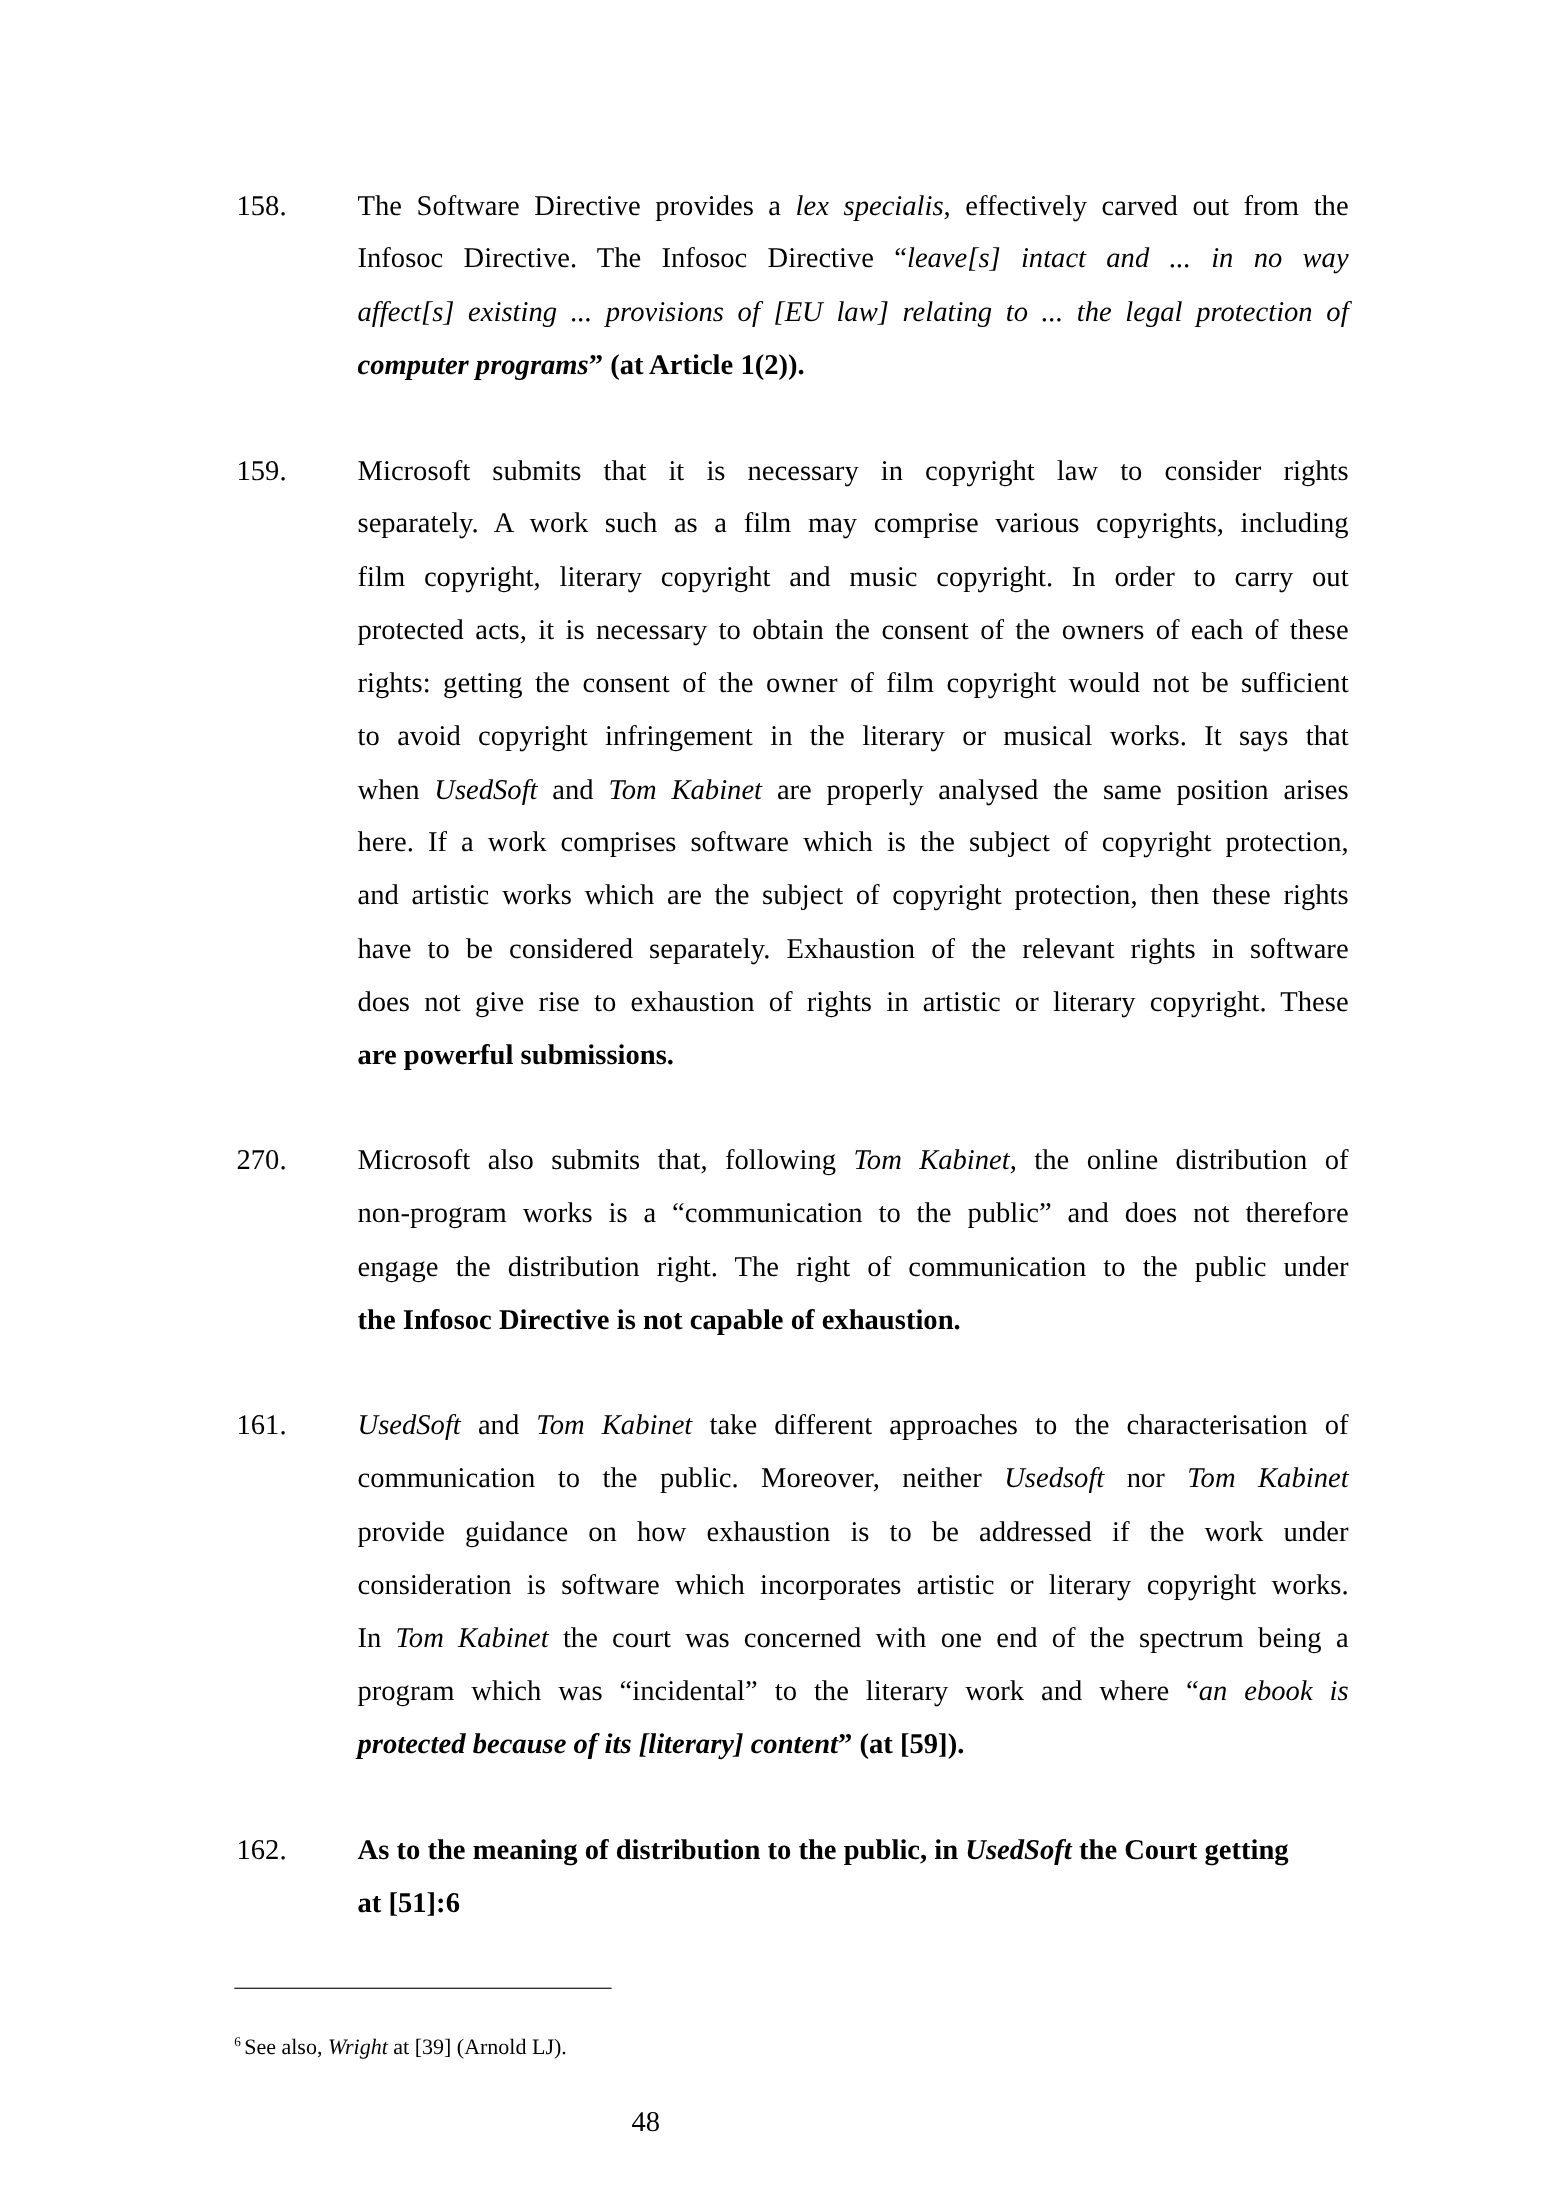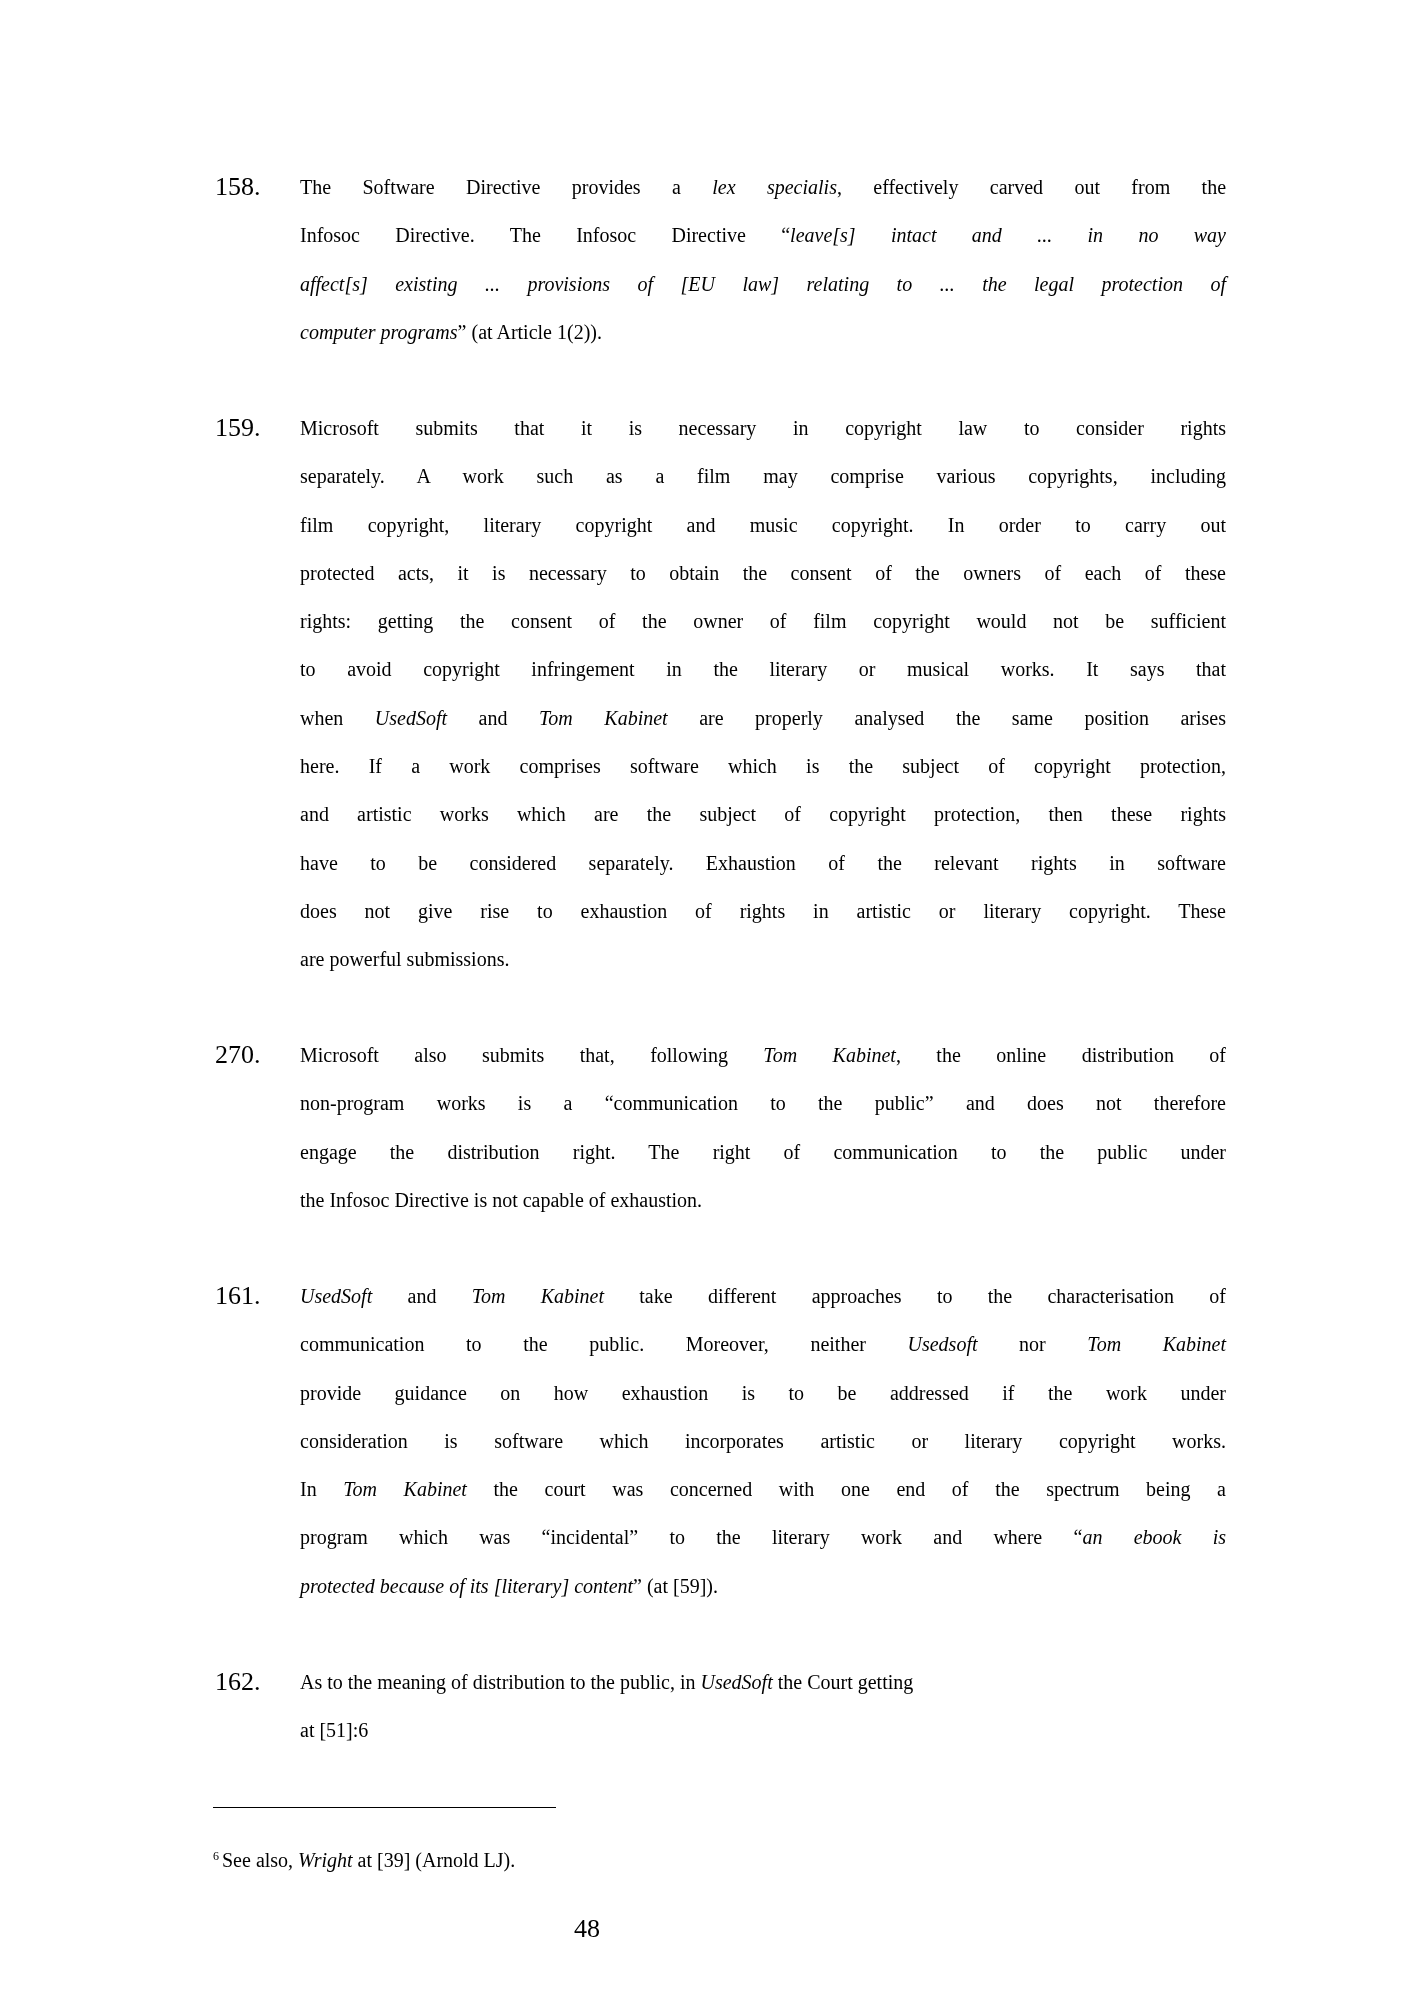--- a/index.html
+++ b/index.html
@@ -2,23 +2,23 @@
 <html><head>
 <meta charset="utf-8">
 <style>
   html, body { margin: 0; padding: 0; background: #ffffff; }
   body { width: 1414px; height: 2000px; position: relative; overflow: hidden;
          font-family: "Liberation Serif", "DejaVu Serif", serif; color: #000000; }
   .page { position: absolute; left: 0; top: 0; width: 1414px; height: 2000px; }
   .para { position: absolute; left: 212px; width: 1016px; }
   .para .num { position: absolute; left: 3px; top: 0; font-size: 26px; line-height: 48.3px; }
   .para .body { position: absolute; left: 88px; width: 926px; }
-  .line { font-size: 20px; line-height: 48.3px; height: 48.3px; white-space: nowrap; overflow: visible; }
+  .line { font-size: 26px; line-height: 48.3px; height: 48.3px; white-space: nowrap; overflow: visible; margin-left: 25px; }
   .line.j { text-align: justify; text-align-last: justify; white-space: normal; }
-  .line.l { text-align: left; }
+  .line.l { text-align: left; font-weight: bold; }
   .it { font-style: italic; }
   .fn-rule { position: absolute; left: 213px; top: 1807px; width: 343px; height: 0; border-top: 1.5px solid #000; }
   .footnote { position: absolute; left: 213px; top: 1843px; font-size: 20px; line-height: 26px; white-space: nowrap; }
   .footnote sup { font-size: 12px; vertical-align: 7px; margin-right: 3px; }
   .page-number { position: absolute; left: 0; width: 1174px; top: 1914px; text-align: center; font-size: 26px; line-height: 30px; }
 </style>
 </head>
 <body>
 
 <div class="page">

